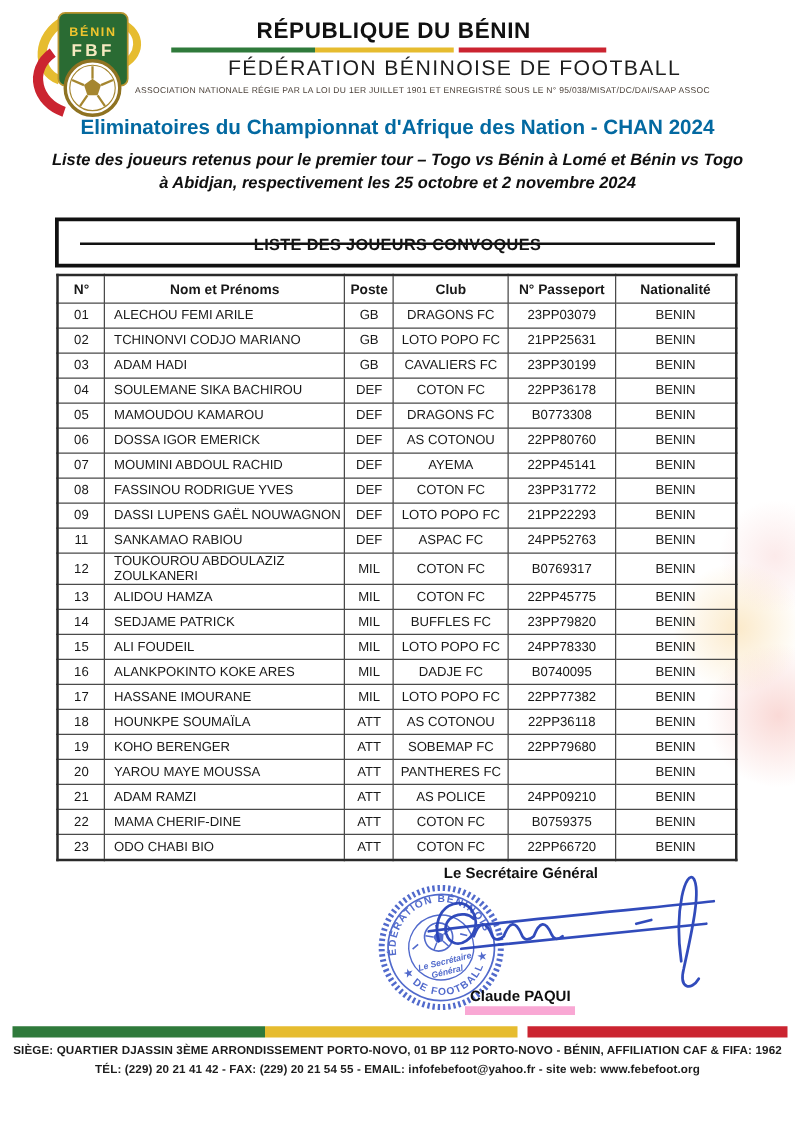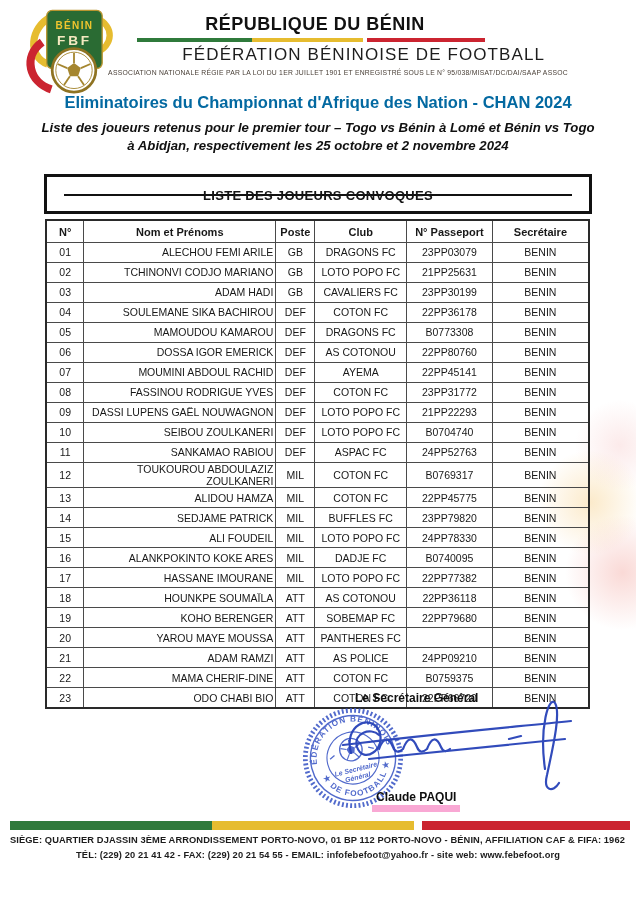--- a/index.html
+++ b/index.html
@@ -37,33 +37,33 @@
   .list-box-inner { border:1px solid #111; height:100%; box-sizing:border-box;
                     display:flex; align-items:center; justify-content:center;
                     font-size:13px; font-weight:700; letter-spacing:.3px; }
   
   table.players { position:absolute; left:45px; top:219px; width:545px;
                   border-collapse:collapse; border:2px solid #2a2a2a;
                   font-size:10.5px; color:#181818; background:transparent; }
   table.players th, table.players td { border:1px solid #4a4a4a; }
   table.players th { height:21px; font-size:11px; font-weight:700; text-align:center; padding:0 2px; }
   table.players td { height:19px; padding:0 2px; text-align:center; line-height:1.15; }
-  table.players td:nth-child(2) { text-align:right; padding-left:7px; }
+  table.players td:nth-child(2) { text-align:left; padding-left:7px; }
   
   .sig-role { position:absolute; left:355px; top:691px; font-size:12px; font-weight:700; color:#111; }
   .stamp { position:absolute; left:301px; top:706px; width:104px; height:104px; opacity:.88; }
   .signature { position:absolute; left:313px; top:687px; width:268px; height:118px; }
   .sig-name { position:absolute; left:372px; top:790px; font-size:12px; font-weight:700;
               color:#0e0e0e; border-bottom:7px solid #f9a8d4; padding:0 4px 1px 4px; }
   
   .footer-bar { position:absolute; left:10px; top:821px; width:620px; height:9px; display:flex; }
   .footer-bar .fb-g { width:202px; background:#2F7A3B; }
   .footer-bar .fb-y { width:202px; background:#E6BC2F; margin-right:8px; }
   .footer-bar .fb-r { width:208px; background:#CB2430; }
-  .footer-address { position:absolute; left:10px; top:835px; width:616px; 
+  .footer-address { position:absolute; left:10px; top:835px; width:616px; text-align:center;
                     font-size:9.3px; font-weight:700; letter-spacing:.1px; color:#1c1c1c; }
   .footer-contacts { position:absolute; left:10px; top:850px; width:616px; text-align:center;
                      font-size:9.3px; font-weight:700; letter-spacing:.1px; color:#1c1c1c; }
 </style>
 </head>
 <body>
 
 <div class="page">
 
   <div class="wm wm1"></div>
@@ -119,21 +119,21 @@
         <col style="width:86px">
         <col style="width:97px">
     </colgroup>
     <thead>
       <tr>
           <th>N°</th>
           <th>Nom et Prénoms</th>
           <th>Poste</th>
           <th>Club</th>
           <th>N° Passeport</th>
-          <th>Secrétaire</th>
+          <th>Nationalité</th>
         </tr>
     </thead>
     <tbody>
         <tr>
           <td>01</td>
           <td>ALECHOU FEMI ARILE</td>
           <td>GB</td>
           <td>DRAGONS FC</td>
           <td>23PP03079</td>
           <td>BENIN</td>
@@ -193,28 +193,20 @@
           <td>COTON FC</td>
           <td>23PP31772</td>
           <td>BENIN</td>
         </tr>
         <tr>
           <td>09</td>
           <td>DASSI LUPENS GAËL NOUWAGNON</td>
           <td>DEF</td>
           <td>LOTO POPO FC</td>
           <td>21PP22293</td>
-          <td>BENIN</td>
-        </tr>
-        <tr>
-          <td>10</td>
-          <td>SEIBOU ZOULKANERI</td>
-          <td>DEF</td>
-          <td>LOTO POPO FC</td>
-          <td>B0704740</td>
           <td>BENIN</td>
         </tr>
         <tr>
           <td>11</td>
           <td>SANKAMAO RABIOU</td>
           <td>DEF</td>
           <td>ASPAC FC</td>
           <td>24PP52763</td>
           <td>BENIN</td>
         </tr>

